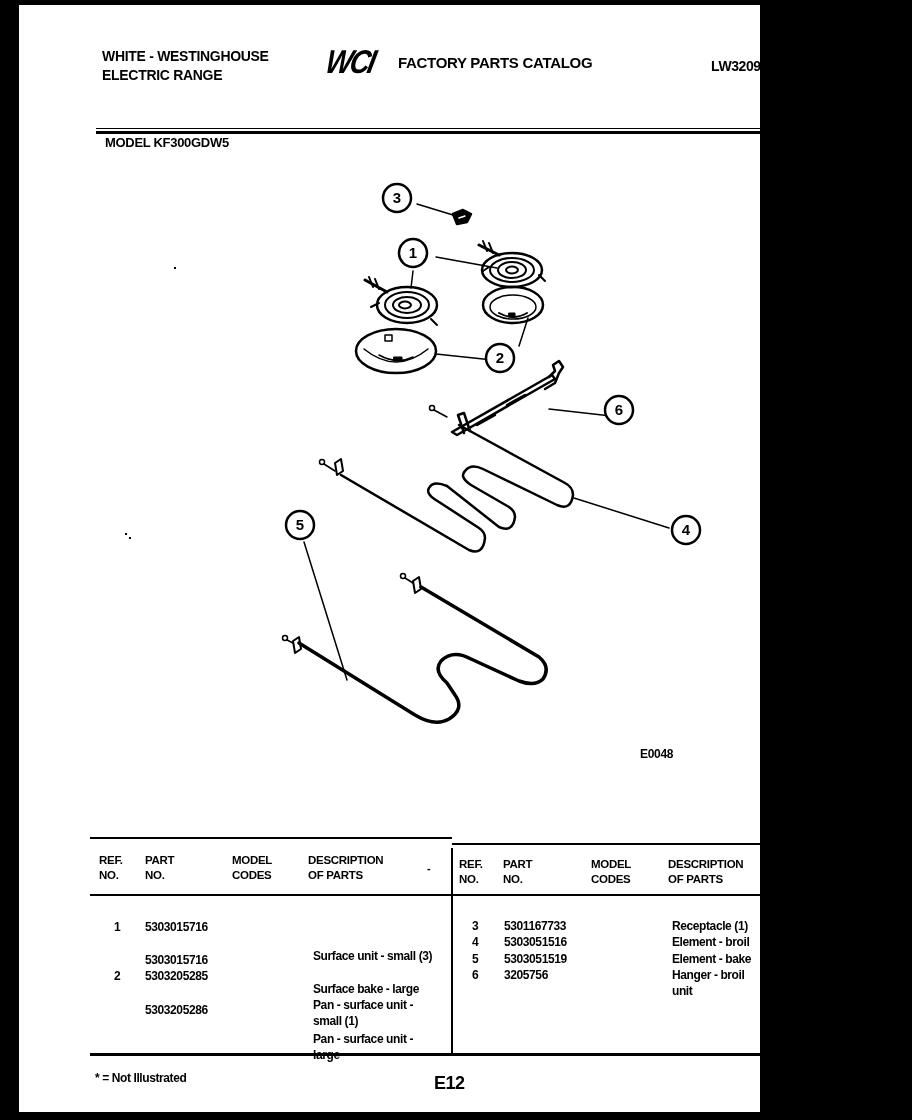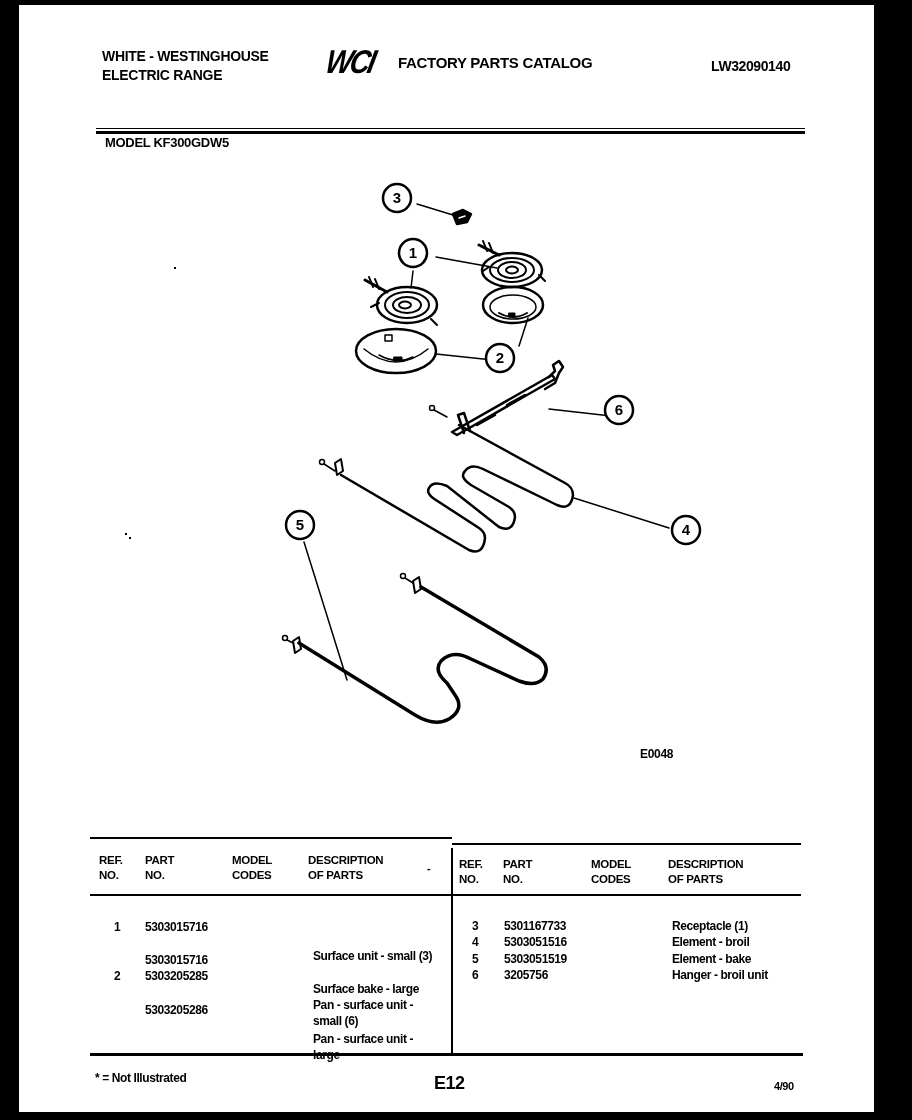--- a/index.html
+++ b/index.html
@@ -3,21 +3,21 @@
 <meta charset="utf-8">
 <style>
   html, body { margin: 0; padding: 0; }
   body {
     width: 912px; height: 1120px; background: #000;
     position: relative; overflow: hidden;
     font-family: "Liberation Sans", "DejaVu Sans", sans-serif;
     color: #000;
   }
   .page {
-    position: absolute; left: 19px; top: 5px; width: 855px; height: 1107px;
+    position: absolute; left: 19px; top: 5px; width: 741px; height: 1107px;
     background: #fff;
   }
   .abs { position: absolute; }
   .hdr-left {
     left: 83px; top: 42px; font-weight: bold; font-size: 14px; line-height: 18px;
     letter-spacing: -0.3px; transform: scaleY(1.05);
   }
   .logo {
     left: 311px; top: 40px; font-weight: bold; font-style: italic;
     font-size: 33px; line-height: 34px; letter-spacing: -3px;
@@ -226,21 +226,21 @@
     <div class="abs cell desc" style="left:294px; top:914px;">Surface unit - small (3)</div>
   </div>
   <div>
     <div class="abs cell" style="left:95px; top:947px;"></div>
     <div class="abs cell" style="left:126px; top:947px;">5303015716</div>
     <div class="abs cell desc" style="left:294px; top:947px;">Surface bake - large</div>
   </div>
   <div>
     <div class="abs cell" style="left:95px; top:963px;">2</div>
     <div class="abs cell" style="left:126px; top:963px;">5303205285</div>
-    <div class="abs cell desc" style="left:294px; top:963px; width:120px;">Pan - surface unit - small (6)</div>
+    <div class="abs cell desc" style="left:294px; top:963px; width:120px;">Pan - surface unit - small (1)</div>
   </div>
   <div>
     <div class="abs cell" style="left:95px; top:997px;"></div>
     <div class="abs cell" style="left:126px; top:997px;">5303205286</div>
     <div class="abs cell desc" style="left:294px; top:997px; width:120px;">Pan - surface unit - large</div>
   </div>
 
   <div>
     <div class="abs cell" style="left:453px; top:913px;">3</div>
     <div class="abs cell" style="left:485px; top:913px;">5301167733</div>

